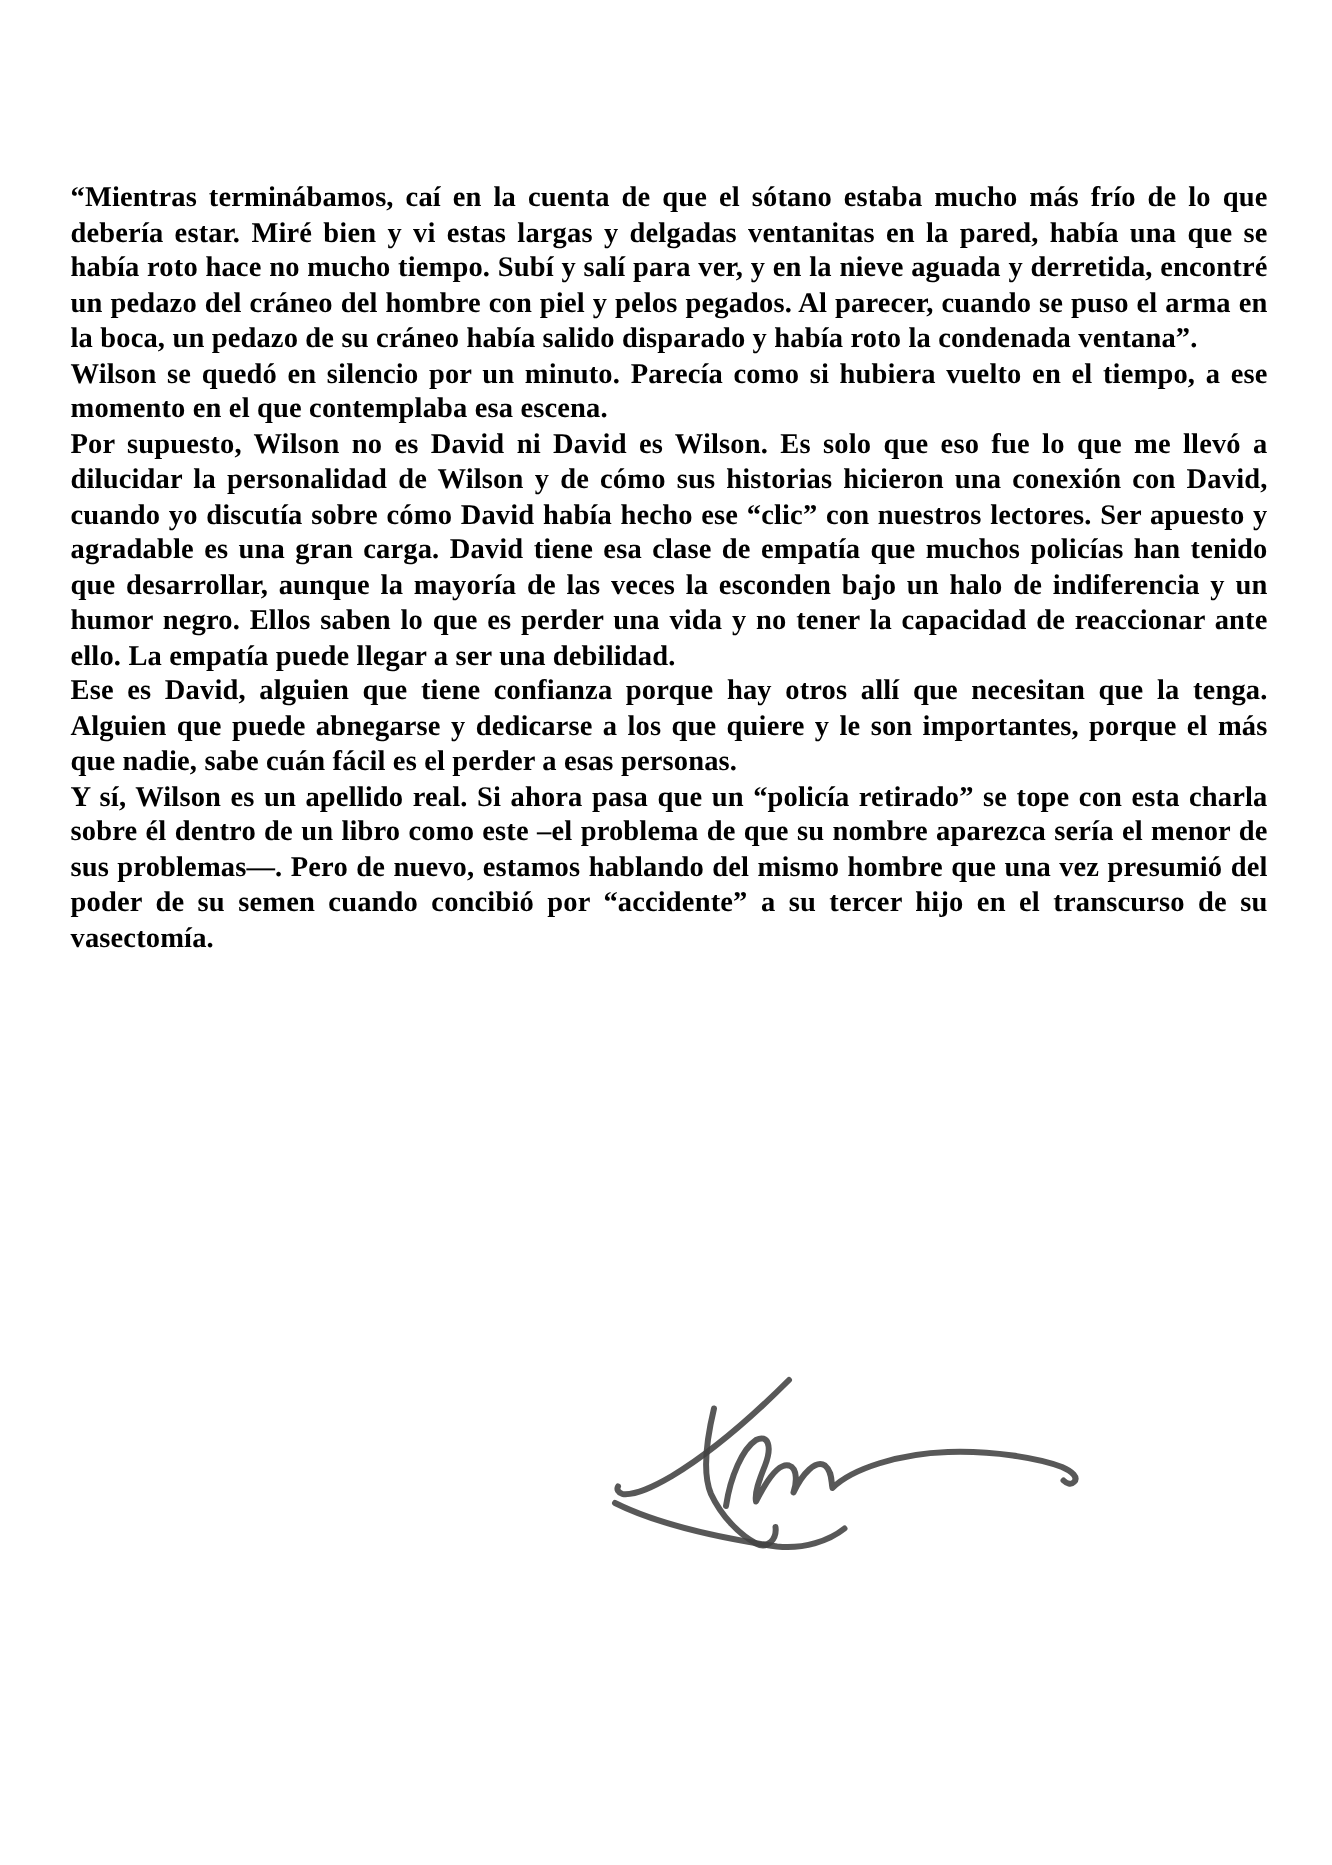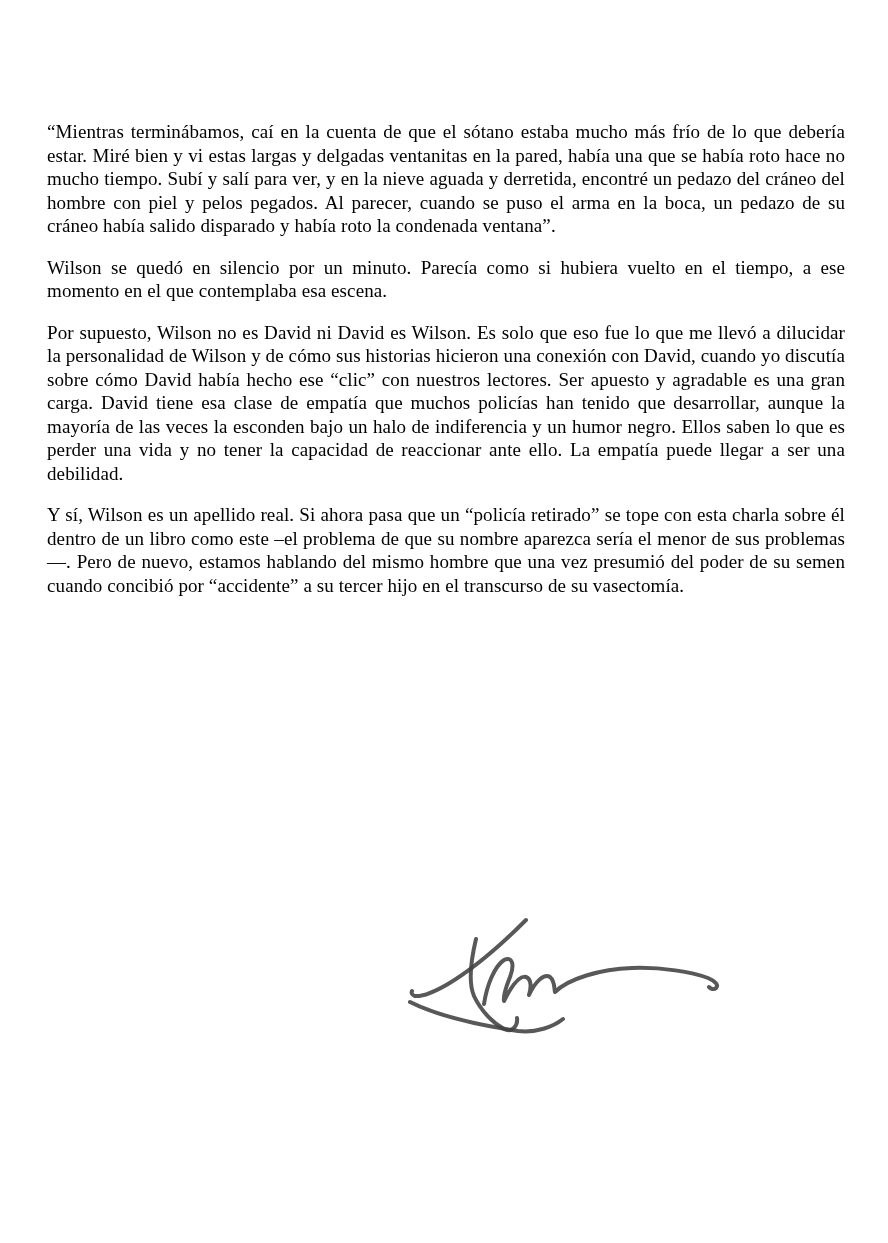--- a/index.html
+++ b/index.html
@@ -22,27 +22,27 @@
   .text-block {
     position: absolute;
     left: 47px;
     right: 43px;
     top: 120px;
     color: #000000;
     font-size: 19px;
     line-height: 23.5px;
     text-align: justify;
     letter-spacing: 0.1px;
+    font-weight: bold;
   }
   .para {
     margin: 0;
     padding: 0;
   }
   .para + .para {
-    margin-top: 18px;
   }
   .signature {
     position: absolute;
     left: 400px;
     top: 892px;
     width: 330px;
     height: 150px;
   }
   .signature svg {
     width: 100%;
@@ -59,20 +59,21 @@
 </style>
 </head>
 <body>
 
 <div class="page">
 
   <section class="text-block">
     <p class="para">“Mientras terminábamos, caí en la cuenta de que el sótano estaba mucho más frío de lo que debería estar. Miré bien y vi estas largas y delgadas ventanitas en la pared, había una que se había roto hace no mucho tiempo. Subí y salí para ver, y en la nieve aguada y derretida, encontré un pedazo del cráneo del hombre con piel y pelos pegados. Al parecer, cuando se puso el arma en la boca, un pedazo de su cráneo había salido disparado y había roto la condenada ventana”.</p>
     <p class="para">Wilson se quedó en silencio por un minuto. Parecía como si hubiera vuelto en el tiempo, a ese momento en el que contemplaba esa escena.</p>
     <p class="para">Por supuesto, Wilson no es David ni David es Wilson. Es solo que eso fue lo que me llevó a dilucidar la personalidad de Wilson y de cómo sus historias hicieron una conexión con David, cuando yo discutía sobre cómo David había hecho ese “clic” con nuestros lectores. Ser apuesto y agradable es una gran carga. David tiene esa clase de empatía que muchos policías han tenido que desarrollar, aunque la mayoría de las veces la esconden bajo un halo de indiferencia y un humor negro. Ellos saben lo que es perder una vida y no tener la capacidad de reaccionar ante ello. La empatía puede llegar a ser una debilidad.</p>
+    <p class="para">Ese es David, alguien que tiene confianza porque hay otros allí que necesitan que la tenga. Alguien que puede abnegarse y dedicarse a los que quiere y le son importantes, porque el más que nadie, sabe cuán fácil es el perder a esas personas.</p>
     <p class="para">Y sí, Wilson es un apellido real. Si ahora pasa que un “policía retirado” se tope con esta charla sobre él dentro de un libro como este –el problema de que su nombre aparezca sería el menor de sus problemas—. Pero de nuevo, estamos hablando del mismo hombre que una vez presumió del poder de su semen cuando concibió por “accidente” a su tercer hijo en el transcurso de su vasectomía.</p>
   </section>
 
   <div class="signature">
     <svg viewBox="0 0 330 150" aria-hidden="true">
       <g stroke="#414141">
 
         <path d="M 126,28 C 108,46 78,74 48,92 C 36,99 24,105 15,104 C 12,103 11,101 12,99"></path>
 
         <path d="M 76,47 C 71,68 68,90 74,104 C 81,119 93,131 104,137 C 112,141 118,134 117,126"></path>

